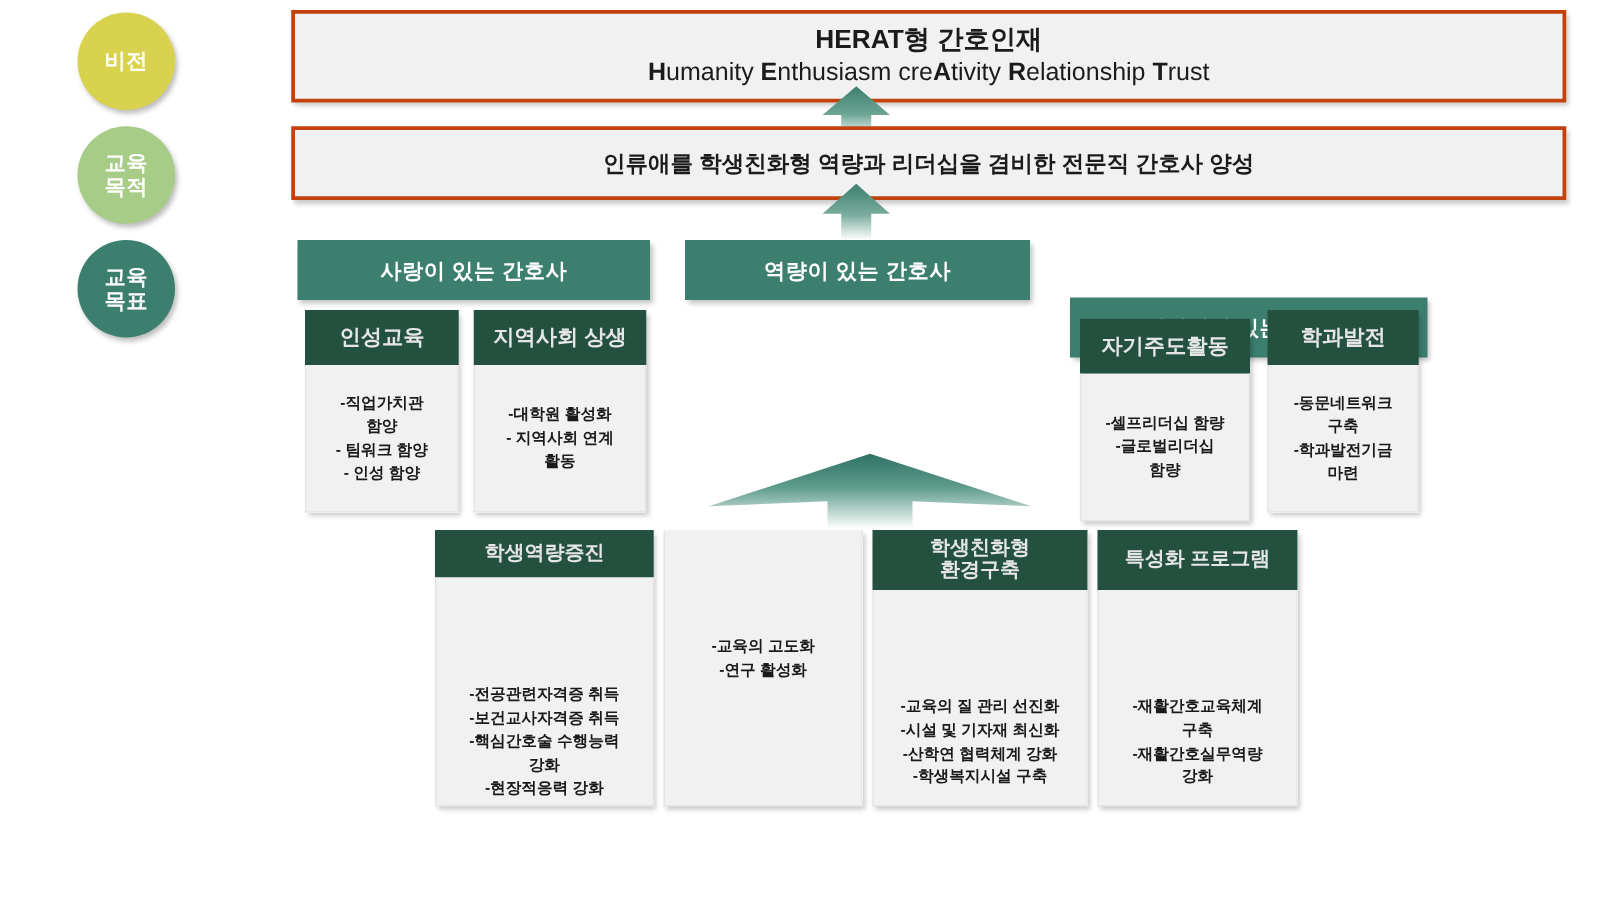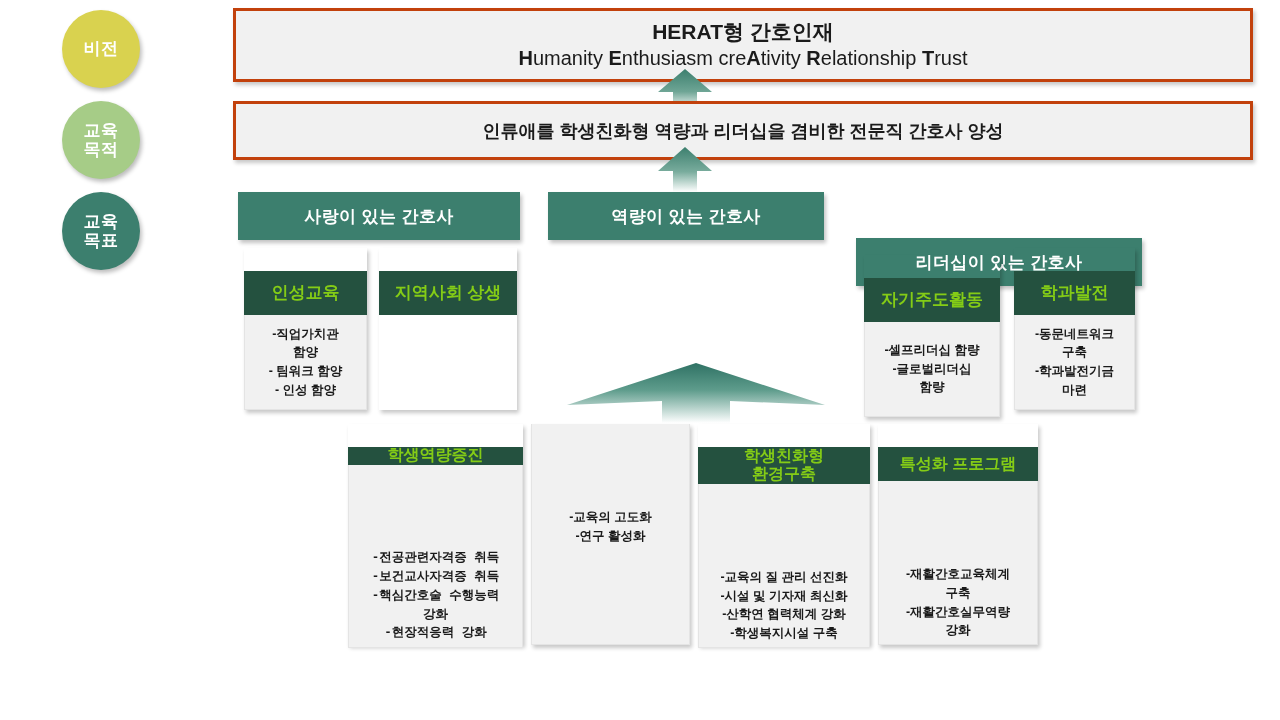--- a/index.html
+++ b/index.html
@@ -71,27 +71,26 @@
   #pillar-head-2 { left: 856px; top: 192px; width: 286px; height: 48px; margin-top: 46px; }
 
   
   .sub {
     position: absolute;
     display: flex; flex-direction: column;
     box-shadow: 2px 3px 4px rgba(0,0,0,0.22);
   }
   .sub-head {
     background: #24513f;
-    color: #84cc16;
+    color: #e5e5e5;
     font-size: 17px; font-weight: bold;
     display: flex; align-items: center; justify-content: center;
     text-align: center;
     line-height: 1.15;
     white-space: pre-line;
-    margin-top: 23px;
   }
   .sub-body {
     background: #f1f1f1;
     border: 1px solid #e4e4e4;
     border-top: none;
     color: #1a1a1a;
     font-size: 12.5px;
     font-weight: bold;
     line-height: 1.5;
     display: flex; align-items: center; justify-content: center;
@@ -119,21 +118,21 @@
     top: 424px; height: 221px;
     display: flex; flex-direction: column;
     box-shadow: 2px 3px 4px rgba(0,0,0,0.22);
   }
   .bottom-col .sub-head { height: 48px; font-size: 16px; }
   .bottom-col .sub-body {
     font-size: 12.5px;
     align-items: flex-start;
     padding-top: 84px;
   }
-  #bottom-0 { left: 348px; width: 175px; font-family: Liberation Mono, monospace; }
+  #bottom-0 { left: 348px; width: 175px; }
   #bottom-1 { left: 531px; width: 159px; }
   #bottom-2 { left: 698px; width: 172px; }
   #bottom-3 { left: 878px; width: 160px; }
 </style>
 </head>
 <body>
 
 <div id="stage">
 
   <div class="circle" id="circle-vision" style="background: rgb(217, 210, 79);">
@@ -191,20 +190,23 @@
 
   <div class="sub" id="sub-l0">
     <div class="sub-head" style="background: rgb(36, 81, 63);">인성교육</div>
     <div class="sub-body" style="background: rgb(241, 241, 241);">-직업가치관
 함양
 -  팀워크 함양
 -  인성 함양</div>
   </div>
   <div class="sub" id="sub-l1">
     <div class="sub-head" style="background: rgb(36, 81, 63);">지역사회 상생</div>
+    <div class="sub-body" style="background: rgb(241, 241, 241);">-대학원 활성화
+-  지역사회 연계
+활동</div>
   </div>
 
   <div class="sub" id="sub-r0">
     <div class="sub-head" style="background: rgb(36, 81, 63);">자기주도활동</div>
     <div class="sub-body" style="background: rgb(241, 241, 241);">-셀프리더십  함량
 -글로벌리더십
 함량</div>
   </div>
   <div class="sub" id="sub-r1">
     <div class="sub-head" style="background: rgb(36, 81, 63);">학과발전</div>

